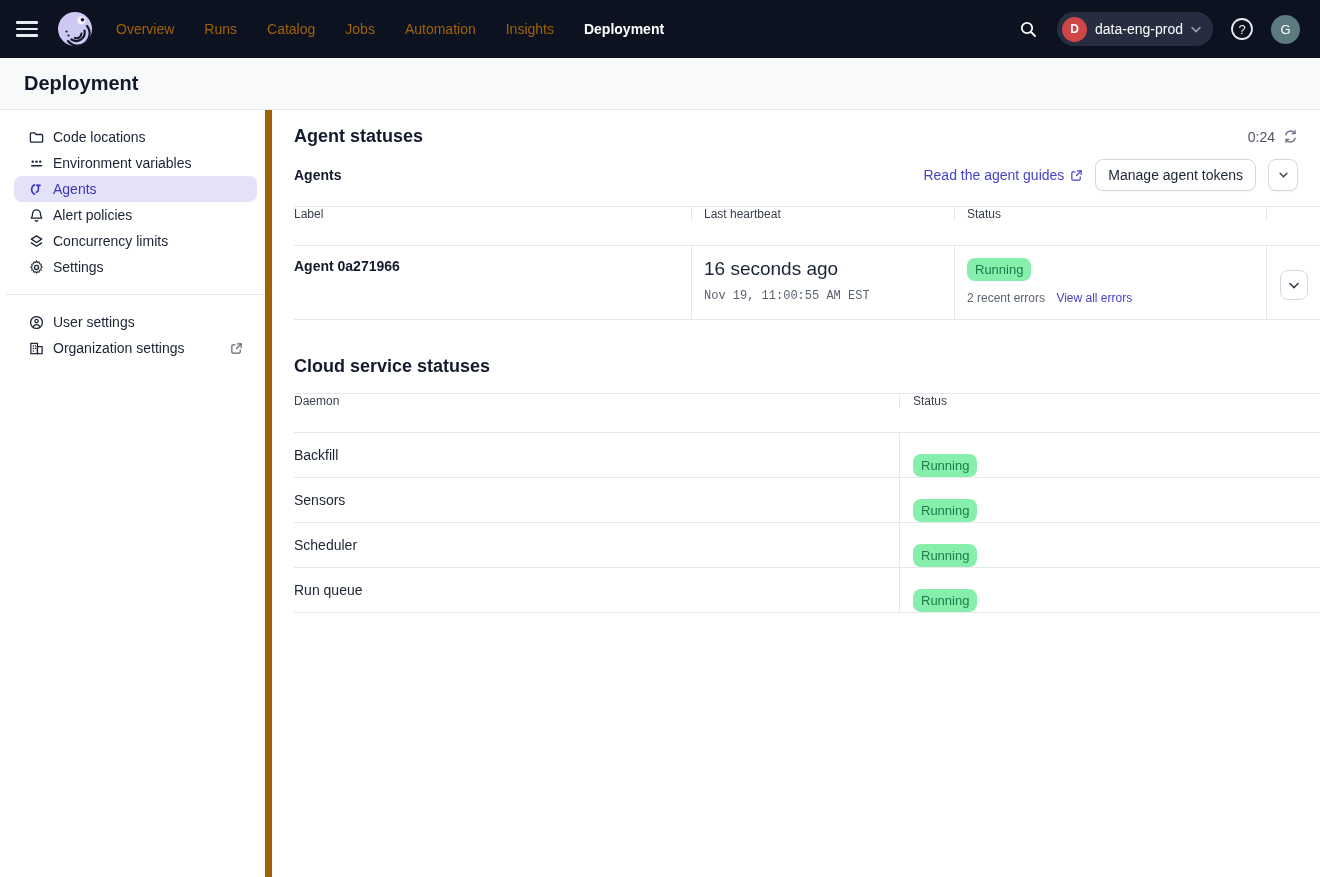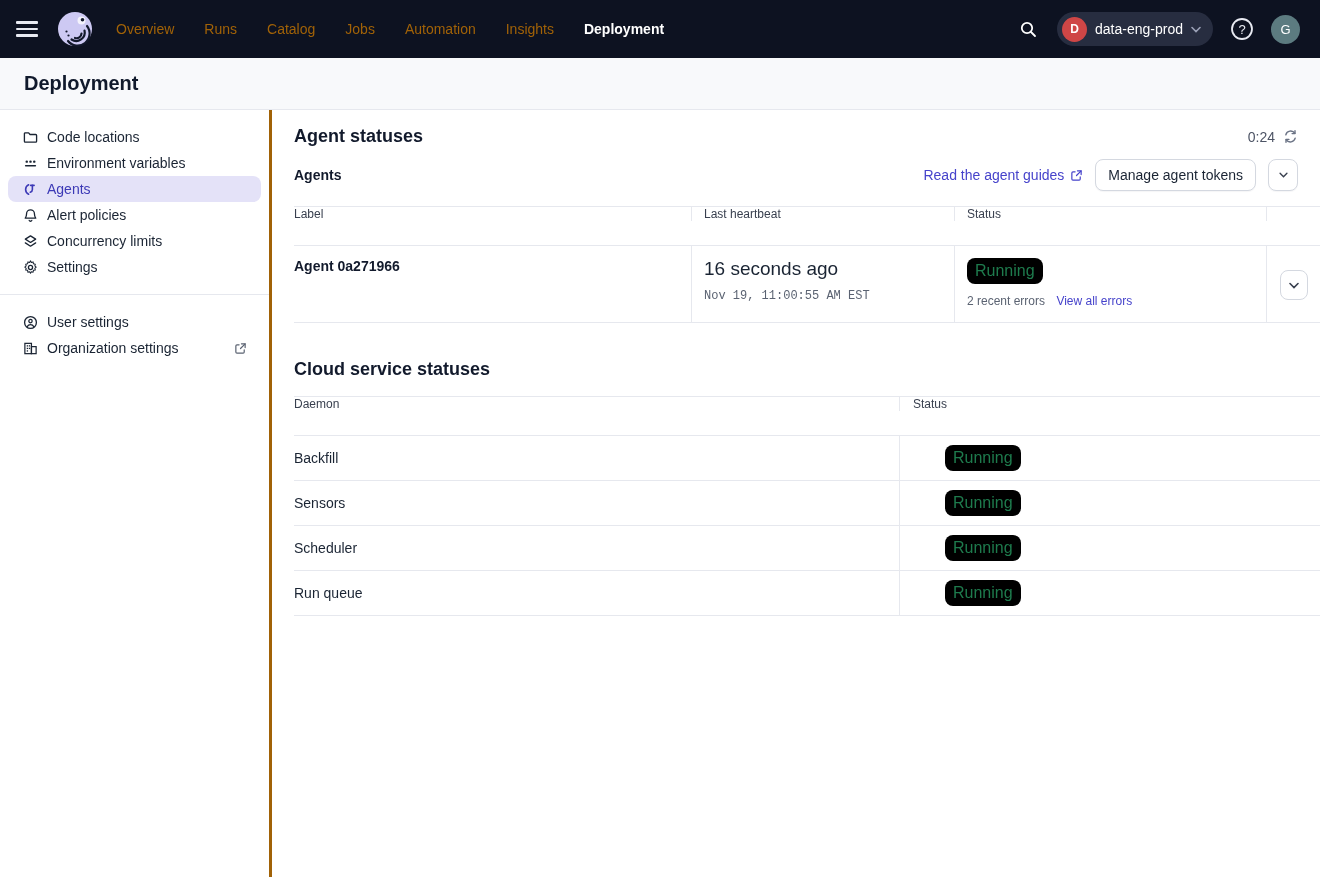--- a/index.html
+++ b/index.html
@@ -23,21 +23,21 @@
   .avatar { width:29px; height:29px; border-radius:50%; background:#5c7b80; color:#fff; font-size:13px; display:flex; align-items:center; justify-content:center; cursor:pointer; }
 
   
   .pagehead { height:52px; background:#f8f9fb; border-bottom:1px solid #e6e8ee; display:flex; align-items:center; padding:0 24px; flex:0 0 52px; }
   .pagehead h1 { font-size:20px; font-weight:700; color:#111a2c; }
   .pagehead .spacer { flex:1; }
   .btn { display:inline-flex; align-items:center; gap:7px; height:32px; padding:0 12px; background:#fff; border:1px solid #d4d8e0; border-radius:8px; font-size:14px; color:#1a2433; cursor:pointer; box-shadow:0 1px 1px rgba(16,22,40,.04); }
 
   
   .body { flex:1; display:flex; min-height:0; }
-  .sidebar { width:272px; flex:0 0 272px; border-right:3px solid #a16207; padding-top:14px; }
+  .sidebar { width:272px; flex:0 0 272px; border-right:7px solid #a16207; padding-top:14px;padding-left:6px; }
   .side-item { display:flex; align-items:center; gap:9px; height:26px; margin:0 8px; padding:0 14px; border-radius:8px; font-size:14px; color:#1a2433; cursor:pointer; }
   .side-item .sicon { width:16px; height:16px; display:flex; align-items:center; justify-content:center; color:#1a2433; flex:0 0 16px; }
   .side-item.active { background:#e4e2f8; color:#3c39b6; }
   .side-item.active .sicon { color:#3c39b6; }
   .side-divider { border-top:1px solid #e6e8ee; margin:14px 0; }
   .side-item .ext { margin-left:auto; color:#5b6372; display:flex; }
 
   .main { flex:1; padding:16px 0 0 22px; min-width:0; }
   .sect-title { font-size:18px; font-weight:700; color:#121a2c; }
   .row-flex { display:flex; align-items:center; }
@@ -56,30 +56,30 @@
   .c-hb { flex:0 0 263px; border-right:1px solid #e6e8ee; padding-left:12px; }
   .c-status { flex:1; border-right:1px solid #e6e8ee; padding-left:12px; }
   .c-more { flex:0 0 53px; display:flex; align-items:flex-start; justify-content:center; }
   .trow > div { padding-top:12px; padding-bottom:14px; }
   .thead > div { padding-top:0; padding-bottom:0; }
   .agent-name { font-size:14px; font-weight:700; color:#121a2c; }
   .mono { font-family:"Liberation Mono","DejaVu Sans Mono",monospace; font-size:12px; color:#5b6372; }
   .sub-line { margin-top:9px; display:flex; align-items:center; }
   .ver { margin-left:auto; padding-right:14px; }
   .hb-rel { font-size:19px; color:#1a2433; }
-  .badge { display:inline-block; background:#000000; color:#1e7b4d; font-size:16px; padding:4px 8px; border-radius:8px; }
+  .badge { display:inline-block; background:#86efac; color:#1e7b4d; font-size:13px; padding:4px 8px; border-radius:8px; }
   .err-line { margin-top:10px; font-size:12px; }
   .err-count { color:#5b6372; }
   .err-link { color:#4643cb; margin-left:8px; cursor:pointer; }
   .more-btn { margin-top:12px; width:28px; height:30px; background:#fff; border:1px solid #d4d8e0; border-radius:8px; display:flex; align-items:center; justify-content:center; cursor:pointer; }
 
   .cloud-title { margin-top:36px; }
   .c-daemon { flex:0 0 606px; border-right:1px solid #e6e8ee; }
   .c-dstatus { flex:1; padding-left:13px; }
-  .drow { display:flex; align-items:center; height:45px; border-bottom:1px solid #e6e8ee;gap:32px; }
+  .drow { display:flex; align-items:flex-end; height:45px; border-bottom:1px solid #e6e8ee; }
   .drow .c-daemon { height:100%; display:flex; align-items:center; font-size:14px; color:#1a2433; }
   svg { display:block; }
 </style>
 </head>
 <body>
 
 <div class="shell">
 
   <div class="topnav">
     <div class="hamburger">

